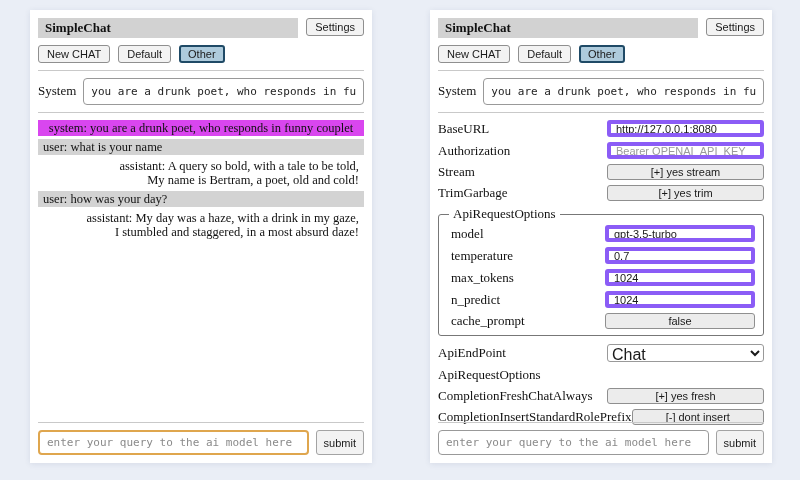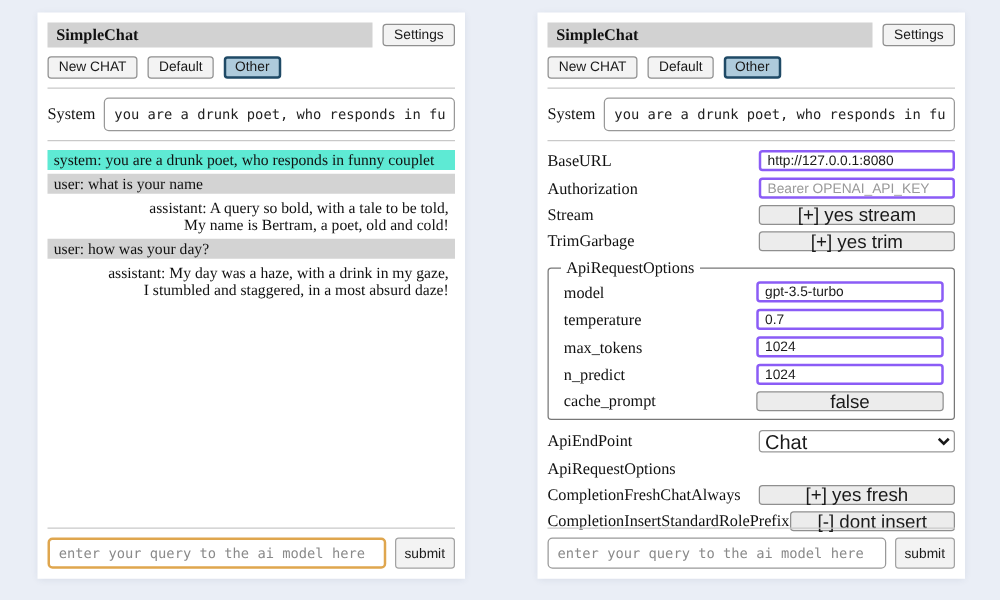--- a/index.html
+++ b/index.html
@@ -7,21 +7,21 @@
   body { background: #eaeef6; font-family: "Liberation Serif", serif; }
 
   .panel {
     position: absolute; top: 10px; width: 342px; height: 453px;
     background: #ffffff; box-shadow: 0 1px 6px rgba(40,60,100,0.10);
     padding: 8px; overflow: hidden;
   }
   .panel.left  { left: 30px; }
   .panel.right { left: 430px; }
 
-  .titlebar-row { display: flex; gap: 8px; align-items: center; margin-bottom: 7px; }
+  .titlebar-row { display: flex; gap: 8px; align-items: flex-start; margin-bottom: 7px; }
   .titlebar {
     flex: 1; background: #d2d2d2; padding: 2px 7px;
     font-weight: bold; font-size: 13px; color: #111;
   }
   .btn {
     font-family: "Liberation Sans", sans-serif; font-size: 11px; color: #1a1a1a;
     background: #f3f3f3; border: 1px solid #8f8f8f; border-radius: 3px;
     padding: 2px 8px; cursor: pointer; white-space: nowrap;
   }
   .toolbar { display: flex; gap: 8px; margin-bottom: 4px; }
@@ -36,40 +36,40 @@
     font-family: "DejaVu Sans Mono", monospace; font-size: 11px; color: #222;
     padding: 0 7px; background: #fff; outline: none;
   }
 
   
   .messages { margin-top: 5px; }
   .msg {
     font-size: 12.5px; color: #111; line-height: 14px;
     padding: 1px 5px; margin-bottom: 3px; white-space: pre-line;
   }
-  .msg.role-system { background: #5eead4; }
+  .msg.role-system { background: #d946ef; text-align: center; }
   .msg.role-user   { background: #d3d3d3; }
   .msg.role-assistant { background: #ffffff; text-align: right; }
 
   
   .settings { margin-top: 2px; }
   .srow {
     display: flex; justify-content: space-between; align-items: center;
     margin-bottom: 5px; min-height: 16px;
   }
   .srow .row-label { font-size: 13px; color: #111; }
   .ctl-input {
-    width: 157px; height: 17px; border: 2px solid #8b5cf6; border-radius: 3px;
+    width: 157px; height: 17px; border: 4px solid #8b5cf6; border-radius: 3px;
     font-family: "Liberation Sans", sans-serif; font-size: 11px; color: #1a1a1a;
     padding: 0 5px; outline: none; background: #fff;
   }
   .ctl-input::placeholder { color: #9a9a9a; }
   .ctl-btn {
     width: 157px; height: 16px; background: #ececec; border: 1px solid #8f8f8f;
-    border-radius: 3px; font-family: "Liberation Sans", sans-serif; font-size: 15px;
+    border-radius: 3px; font-family: "Liberation Sans", sans-serif; font-size: 11px;
     color: #1a1a1a; cursor: pointer; line-height: 13px;
   }
   .ctl-select {
     width: 157px; height: 18px; font-family: "Liberation Sans", sans-serif;
     font-size: 16px; color: #1a1a1a; border: 1px solid #999; border-radius: 3px;
     background: #fff;
   }
   fieldset.api-options {
     border: 1px solid #777; border-radius: 3px;
     margin: 1px 0 8px 0; padding: 3px 8px 1px 8px;

